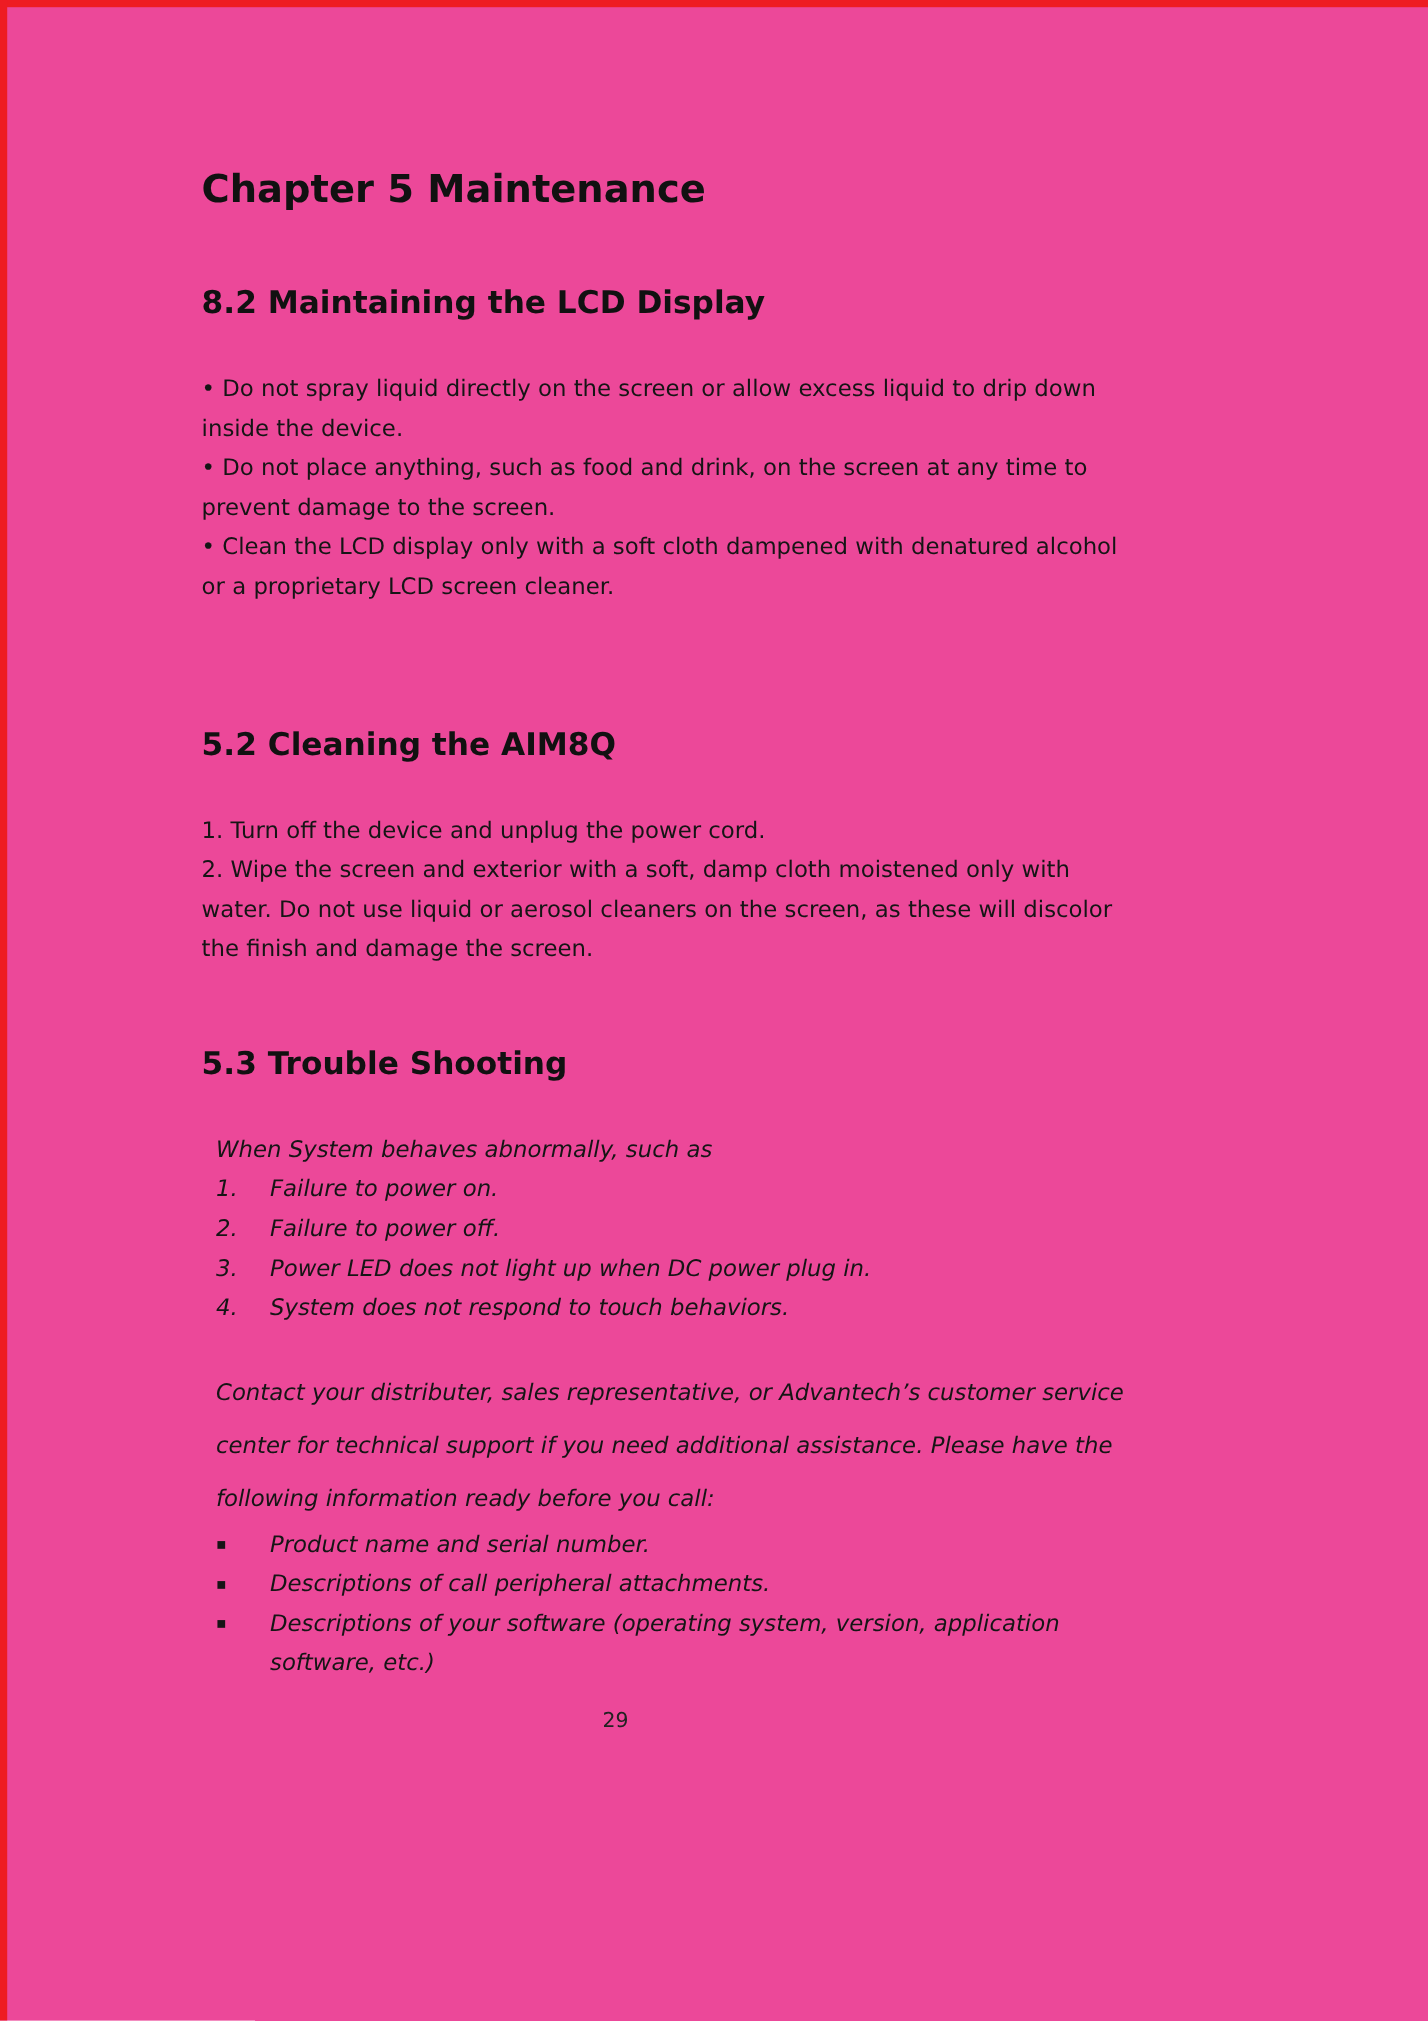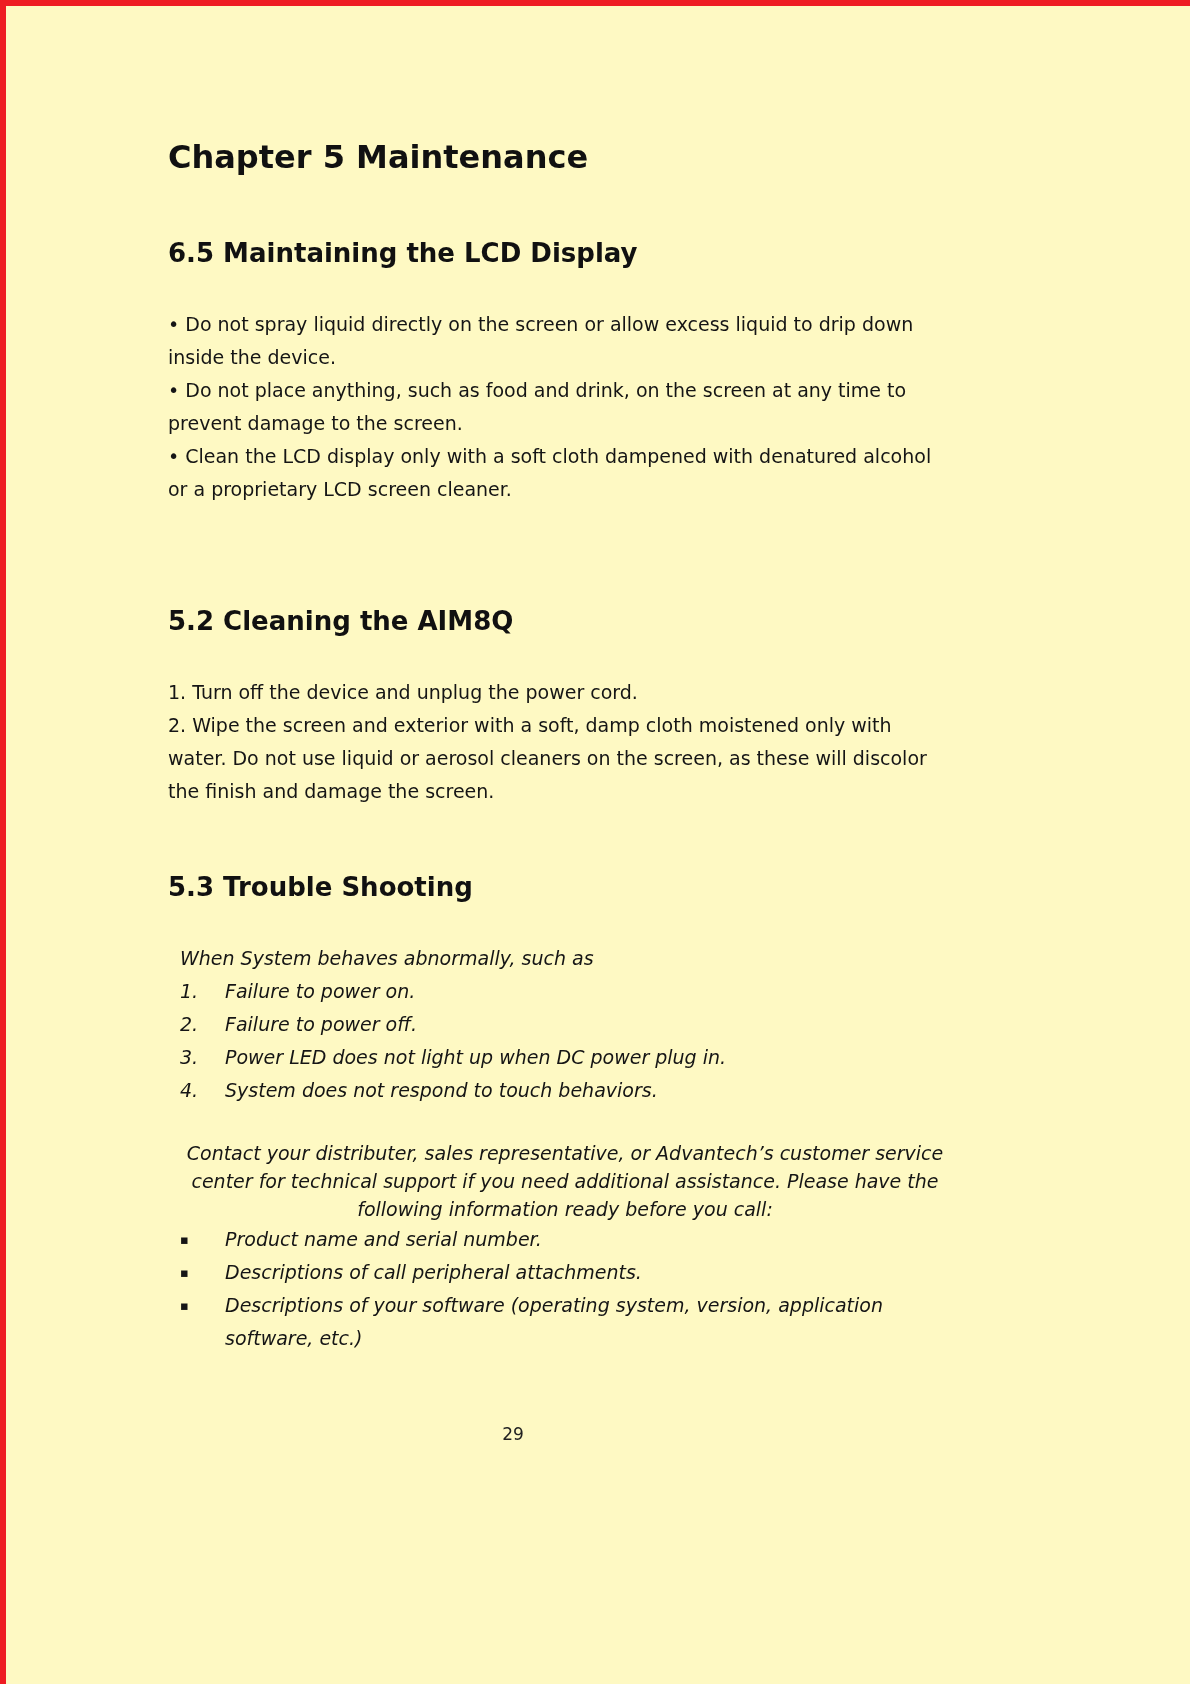--- a/index.html
+++ b/index.html
@@ -4,21 +4,21 @@
 <style>
   html, body {
     margin: 0;
     padding: 0;
     background: #ffffff;
   }
   .page {
     position: relative;
     width: 1190px;
     height: 1684px;
-    background: #fef9c3;
+    background: #ec4899;
     overflow: hidden;
     font-family: "DejaVu Sans", "Liberation Sans", sans-serif;
     color: #141414;
   }
   
   .edge-top {
     position: absolute;
     top: 0; left: 0;
     width: 1190px;
     height: 6px;
@@ -77,22 +77,21 @@
   }
   .hang-item .marker.square {
     font-size: 13px;
     line-height: 33px;
   }
   .hang-item .txt {
     flex: 1 1 auto;
   }
   .contact-para {
     margin-top: 32px !important;
-    line-height: 28px;
-    text-align: center;
+    line-height: 44px;
   }
   .page-number {
     position: absolute;
     top: 1424px;
     left: 0;
     width: 1026px;
     text-align: center;
     font-size: 17px;
     color: #222222;
   }
@@ -102,21 +101,21 @@
 
 <div class="page">
 
   <div class="edge-top"></div>
   <div class="edge-left"></div>
 
   <div class="content">
 
     <h1 class="chapter-title">Chapter 5 Maintenance</h1>
 
-    <h2 class="section-heading s1">6.5 Maintaining the LCD Display</h2>
+    <h2 class="section-heading s1">8.2 Maintaining the LCD Display</h2>
 
     <div class="body-block">
       <p>• Do not spray liquid directly on the screen or allow excess liquid to drip down inside the device.</p>
       <p>• Do not place anything, such as food and drink, on the screen at any time to prevent damage to the screen.</p>
       <p>• Clean the LCD display only with a soft cloth dampened with denatured alcohol or a proprietary LCD screen cleaner.</p>
     </div>
 
     <h2 class="section-heading s2">5.2 Cleaning the AIM8Q</h2>
 
     <div class="body-block">

